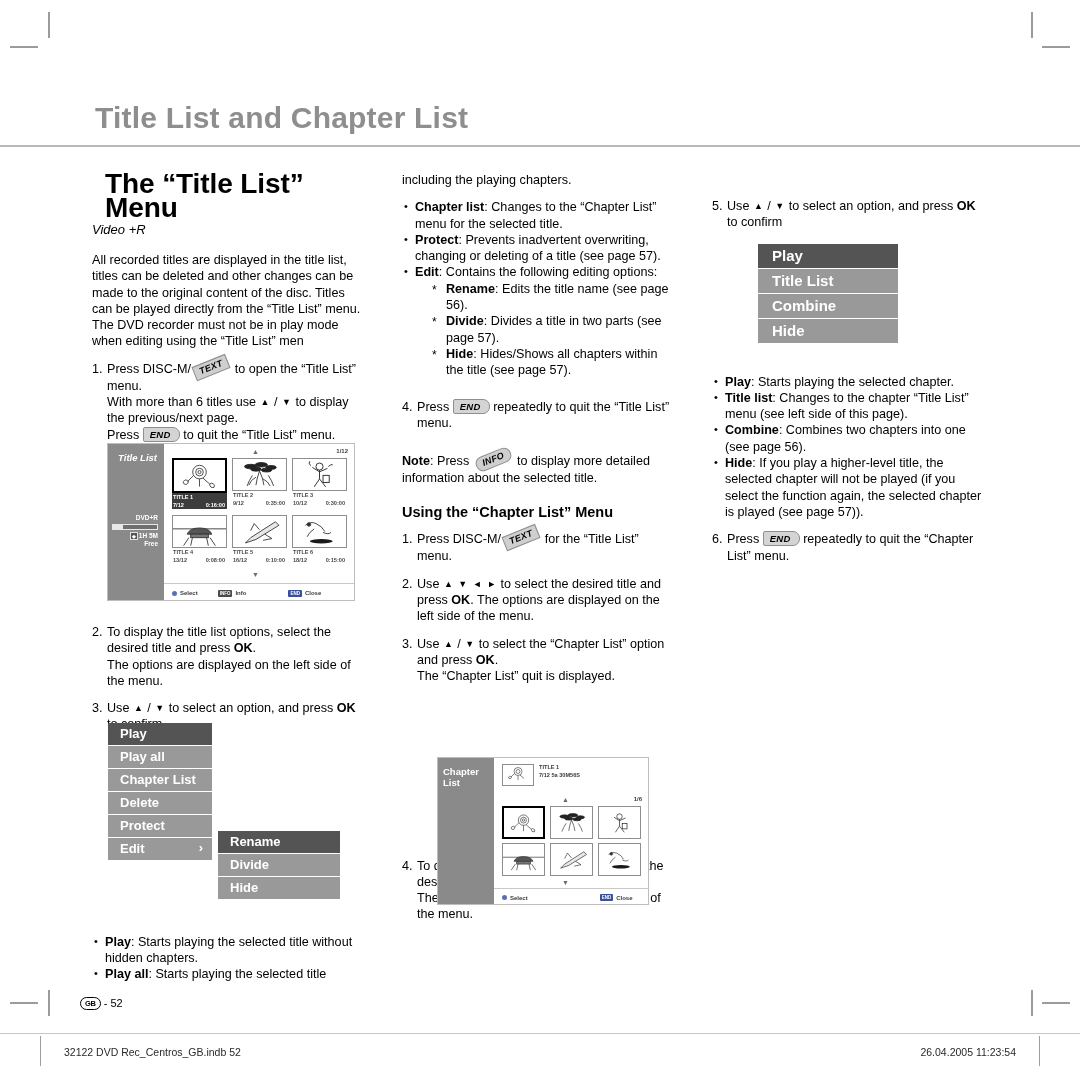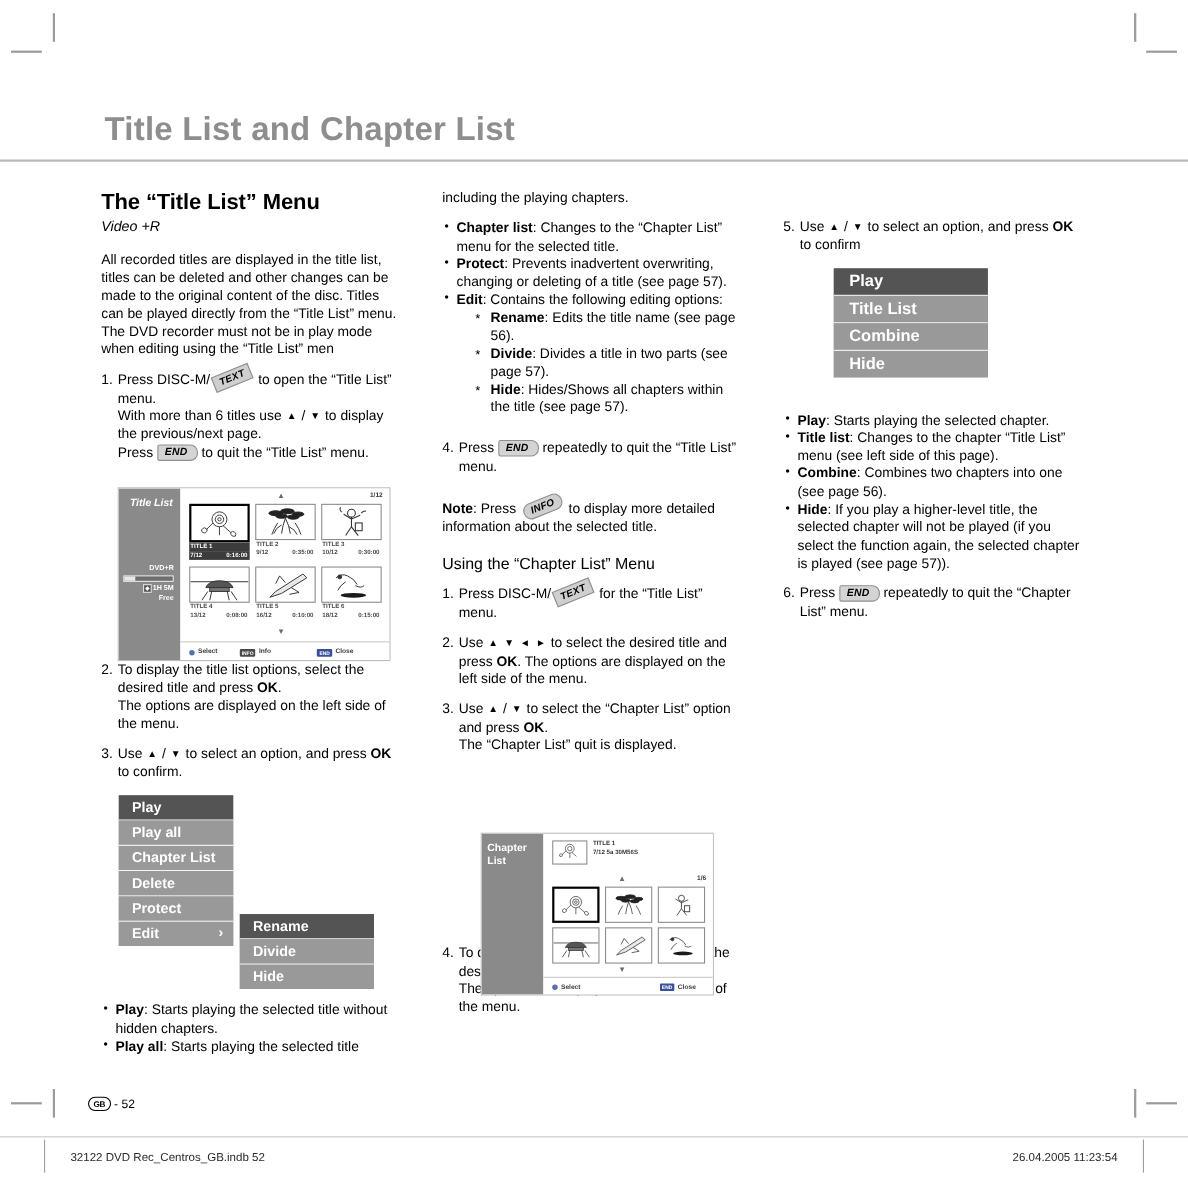--- a/index.html
+++ b/index.html
@@ -47,29 +47,29 @@
     top: 172px;
     width: 272px;
     font-size: 12.6px;
     line-height: 16.3px;
   }
   #col-left   { left: 92px;  }
   #col-mid    { left: 402px; }
   #col-right  { left: 712px; }
 
   h2.sec {
-    font-size: 20px;
-    font-weight: bold;
-    margin: 0 0 2px 0;
+    font-size: 28px;
+    font-weight: bold;
+    margin: 0 0 2px 13px;
     line-height: 24px;
     letter-spacing: -.1px;
   }
   h3.sub {
     font-size: 14.5px;
-    font-weight: normal;
+    font-weight: bold;
     margin: 0 0 10px 0;
     line-height: 18px;
   }
   .video-tag {
     font-style: italic;
     font-size: 13px;
     margin: 0 0 14px 0;
     line-height: 16px;
   }
   p.para { margin: 0 0 11px 0; }
@@ -305,21 +305,21 @@
   .chap-head .meta { font-size: 5.6px; line-height: 7.5px; color: #3a3a3a; font-weight: bold; }
 
   
   #page-number {
     position: absolute;
     left: 80px;
     top: 997px;
     font-size: 11px;
     color: #000;
     display: flex;
-    align-items: flex-end;
+    align-items: flex-start;
   }
   #page-number .gb {
     border: 1px solid #000;
     border-radius: 8px;
     font-size: 7.5px;
     font-weight: bold;
     padding: 0 4px;
     line-height: 11px;
     margin-right: 3px;
     letter-spacing: -.3px;

